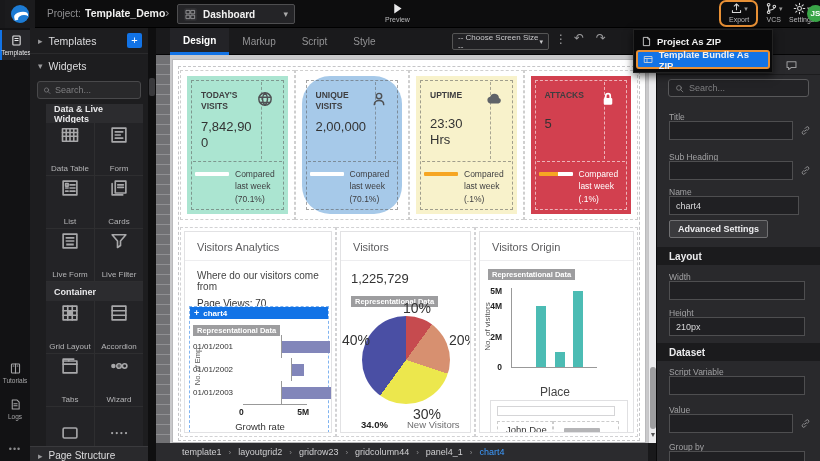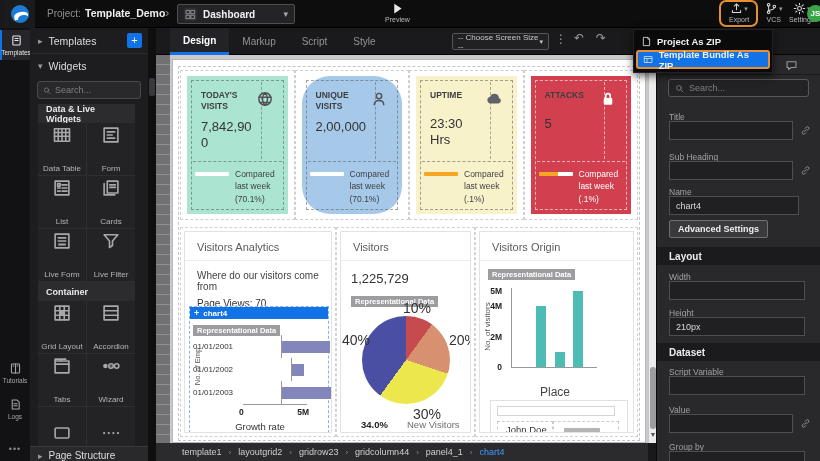--- a/index.html
+++ b/index.html
@@ -47,21 +47,21 @@
   #leftpanel { position:absolute; left:30px; top:28px; width:118px; height:433px; background:#1d1d1f; }
   .lp-row { display:flex; align-items:center; gap:6px; padding:0 8px; color:#dcdcde; font-size:10.5px; }
   #lp-templates { height:26px; border-bottom:1px solid #2a2a2c; position:relative; }
   #lp-widgets { height:24px; }
   .lp-chev { color:#9a9a9c; font-size:9px; }
   #lp-add { position:absolute; right:6px; top:5px; width:15px; height:15px; background:#1273e6; color:#fff; border-radius:2px; font-size:11px; line-height:14px; text-align:center; cursor:pointer; }
   #lp-search { position:absolute; left:7px; top:53px; width:104px; height:18px; background:#29292b; border:1px solid #49494b; border-radius:3px; display:flex; align-items:center; padding:0 5px; gap:4px; }
   #lp-search .icon { width:9px; height:9px; color:#8a8a8c; }
   #lp-search input { background:transparent; border:none; outline:none; color:#bbb; font-size:9px; width:80px; font-family:inherit; }
   #lp-search input::placeholder { color:#7f7f81; }
-  #widget-sections { position:absolute; left:8px; top:76px; width:97px; height:342px; overflow:hidden; }
+  #widget-sections { position:absolute; left:16px; top:76px; width:97px; height:342px; overflow:hidden; }
   .ws-header { height:19px; background:#2c2c2f; color:#e9e9eb; font-size:9px; font-weight:bold; display:flex; align-items:center; padding:0 8px; }
   .ws-grid { display:grid; grid-template-columns:1fr 1fr; gap:1px; background:#2e2e30; border-bottom:1px solid #2e2e30; }
   .w-tile { background:#232326; height:52px; display:flex; flex-direction:column; align-items:center; justify-content:center; gap:19px; cursor:pointer; }
   .w-tile .icon { width:20px; height:20px; color:#a8a8aa; }
   .w-tile .wl { font-size:8px; color:#b5b5b7; }
   #page-structure { position:absolute; left:0; top:418px; width:118px; height:19px; background:#29292c; border-top:1px solid #3a3a3d; border-bottom:1px solid #111; display:flex; align-items:center; gap:6px; padding:0 8px; color:#dcdcde; font-size:10px; cursor:pointer; }
 
   
   #divider { position:absolute; left:148px; top:28px; width:8px; height:433px; background:#0f0f10; }
   #divider-handle { position:absolute; left:149px; top:78px; width:6px; height:18px; background:#39393c; border-radius:2px; cursor:ew-resize; }

